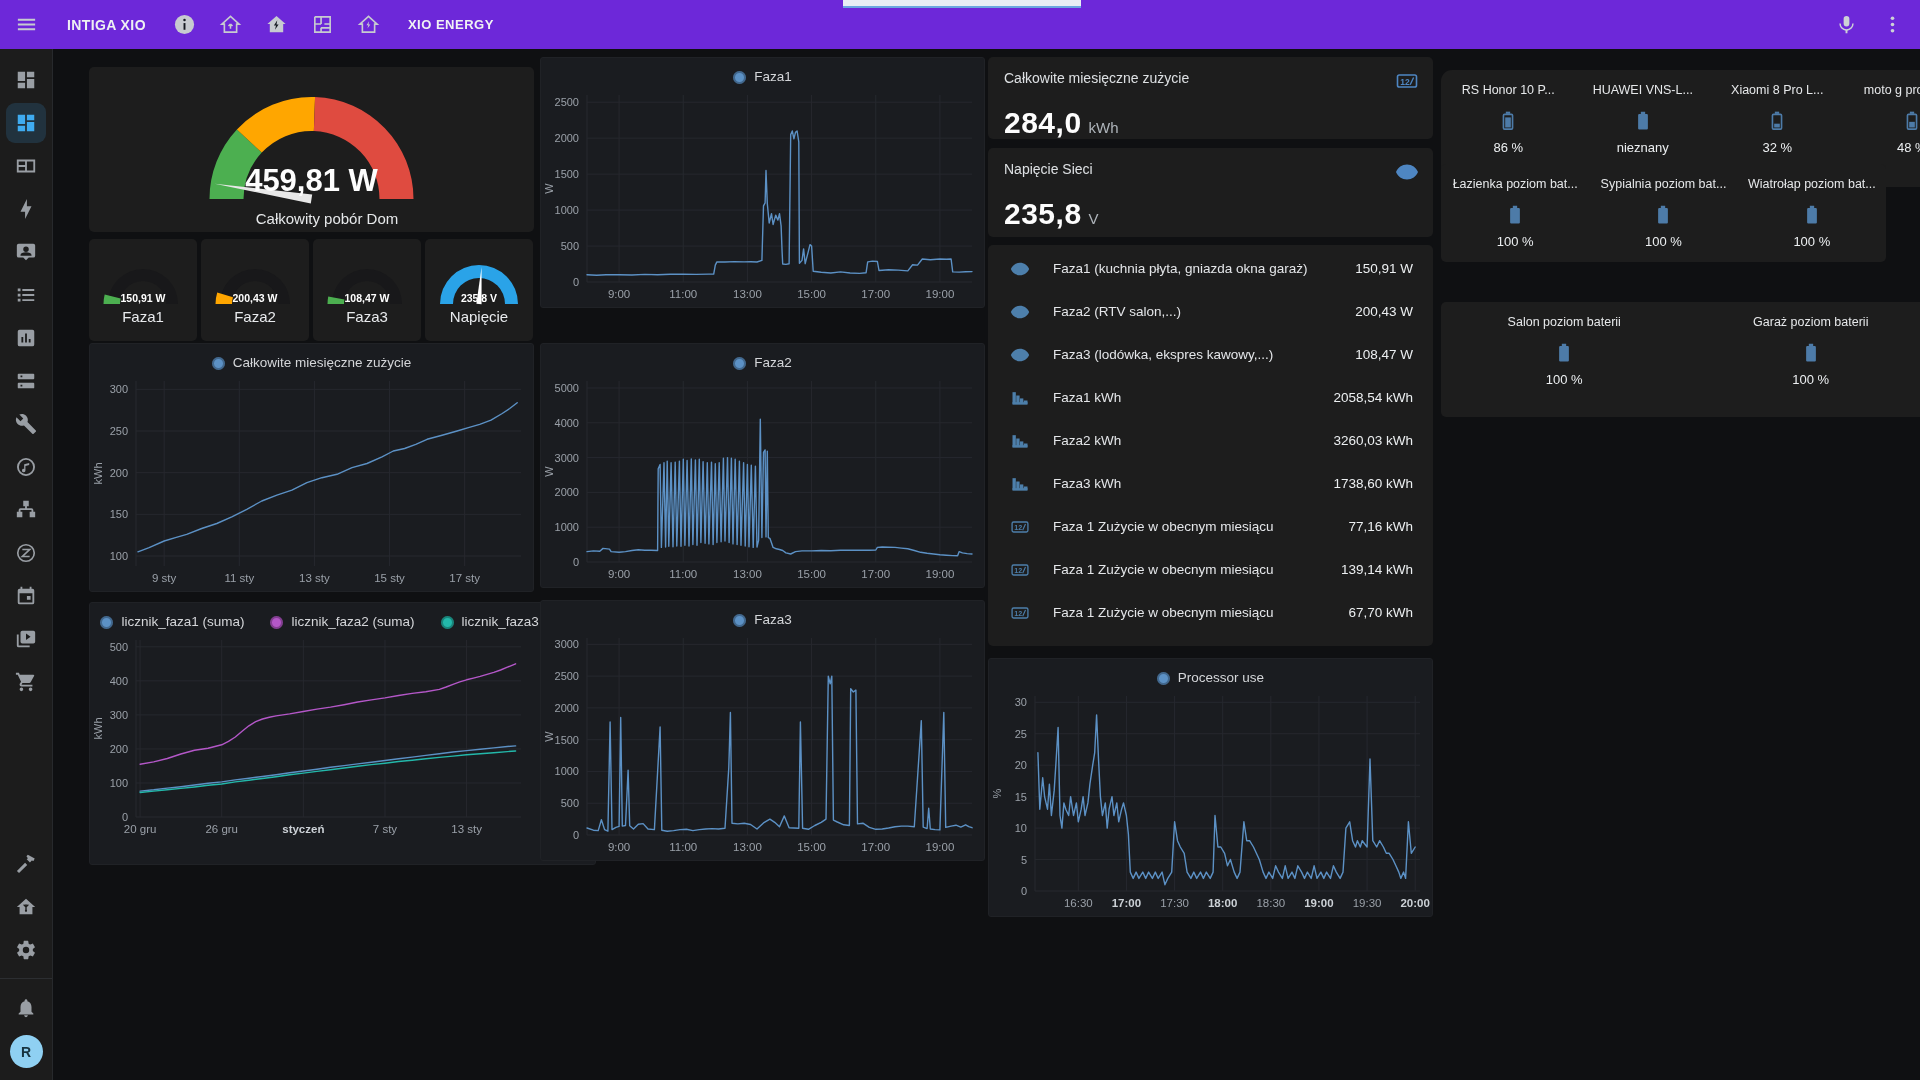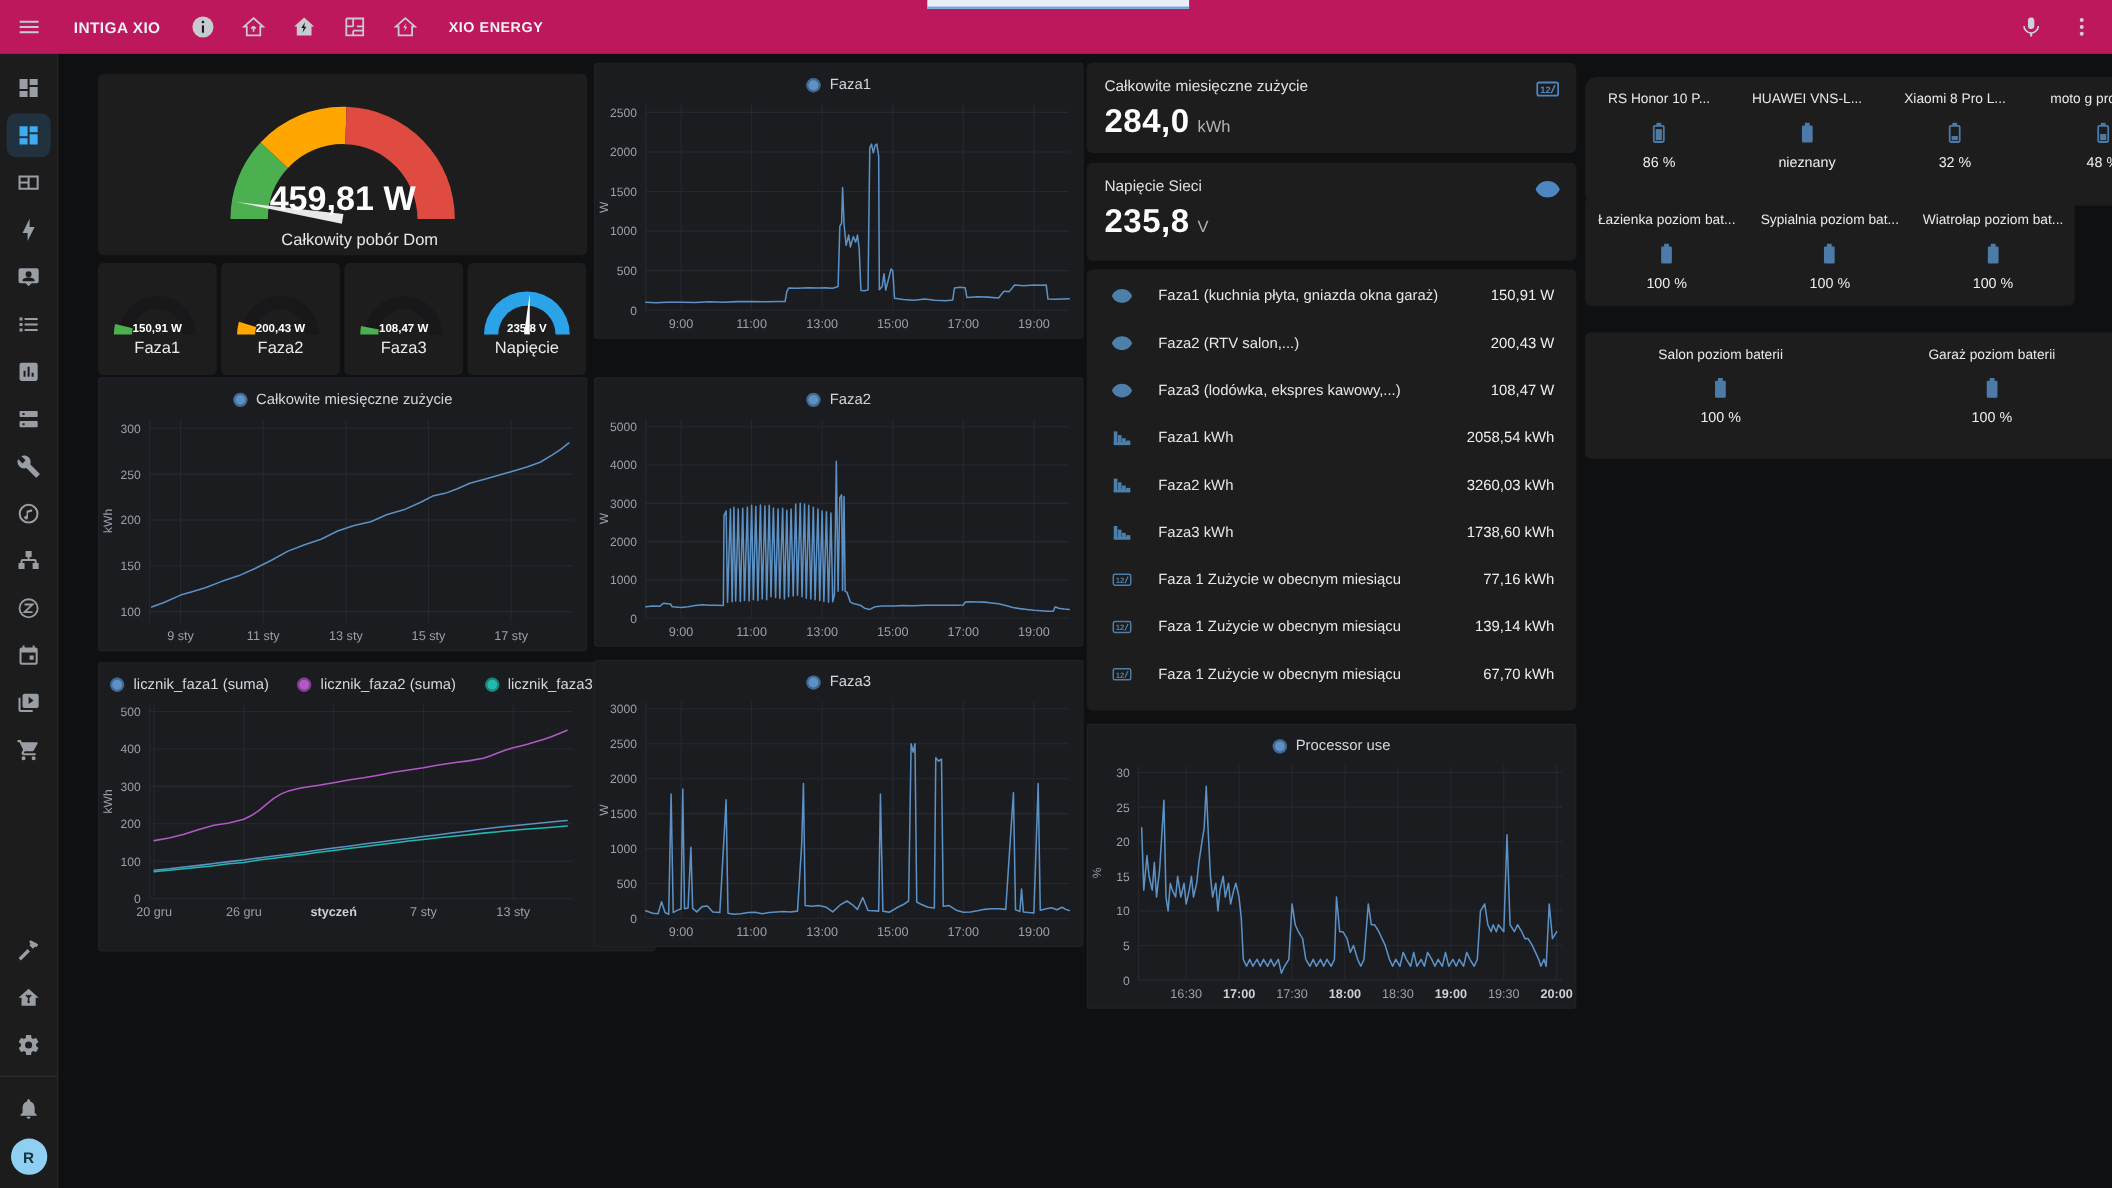--- a/index.html
+++ b/index.html
@@ -1,19 +1,19 @@
 <!DOCTYPE html>
 <html><head>
 <meta charset="utf-8">
 <style>
   html,body{margin:0;padding:0;background:#0f1012;}
   body{width:1920px;height:1080px;position:relative;overflow:hidden;
        font-family:"Liberation Sans",sans-serif;color:#e8eaed;}
   
-  .header{position:absolute;left:0;top:0;width:1920px;height:49px;background:#be185d;
+  .header{position:absolute;left:0;top:0;width:1920px;height:49px;background:#6d28d9;
           display:flex;align-items:center;z-index:6;}
   .burger{width:53px;height:49px;display:flex;align-items:center;justify-content:center;color:#c7cbd0;}
   .app-title{font-weight:700;font-size:14px;letter-spacing:.4px;color:#eef0f3;margin:0 16px 0 14px;}
   .tabs{display:flex;align-items:center;height:100%;}
   .tab{width:46px;height:100%;display:flex;align-items:center;justify-content:center;color:#c7cbd0;cursor:pointer;}
   .tab-label{font-weight:700;font-size:13px;letter-spacing:.5px;color:#f0f2f4;padding:0 16px;display:flex;align-items:center;height:100%;}
   .header-right{margin-left:auto;display:flex;align-items:center;gap:6px;padding-right:8px;color:#cdd1d6;}
   .hicon{width:40px;height:40px;display:flex;align-items:center;justify-content:center;}
   .icon{width:23px;height:23px;}
   .top-artifact{position:absolute;left:843px;top:0;width:238px;height:6px;background:#e8eef5;
@@ -46,36 +46,36 @@
   .gauge-label{text-align:center;font-size:15px;color:#e6e8ea;margin-top:3px;margin-left:31px;}
   #minis{position:absolute;left:89px;top:239px;width:445px;height:102px;display:flex;gap:4px;}
   .mini-card{width:108px;height:102px;background:#1d1d1d;border-radius:5px;flex:none;cursor:pointer;}
   .mini-card svg{display:block;margin:7px auto 0;}
   .mini-label{text-align:center;font-size:15px;color:#e8eaed;margin-top:1px;}
   
   .stat-card{padding:13px 16px;cursor:pointer;}
   #card-stat1{left:988px;top:57px;width:445px;height:82px;}
   #card-stat2{left:988px;top:148px;width:445px;height:89px;}
   .stat-title{font-size:14px;color:#dde0e3;}
-  .stat-value-row{margin-top:8px;}
+  .stat-value-row{margin-top:20px;}
   .stat-value{font-size:30px;font-weight:700;color:#fdfdfd;letter-spacing:.5px;}
   .stat-unit{font-size:15px;color:#aeb4ba;margin-left:7px;}
   .stat-icon{position:absolute;right:14px;top:12px;width:24px;height:24px;color:#4e86c2;}
   .stat-icon .icon{width:24px;height:24px;}
   
   #card-list{left:988px;top:245px;width:445px;height:401px;padding-top:2px;}
   .erow{display:flex;align-items:center;height:43px;padding:0 20px 0 22px;cursor:pointer;}
   .erow .eicon{width:20px;height:20px;color:#4d7fab;margin-right:23px;flex:none;}
   .erow .eicon .icon{width:20px;height:20px;}
   .ename{font-size:13.5px;color:#e4e6e9;white-space:nowrap;overflow:hidden;}
   .eval{margin-left:auto;font-size:13.5px;color:#eceff1;white-space:nowrap;padding-left:10px;}
   
   .bat-card{display:flex;align-items:flex-start;padding-top:13px;}
   #card-bat1{left:1441px;top:70px;width:538px;height:117px;border-radius:11px;}
-  #card-bat2{left:1441px;top:180px;width:445px;height:98px;}
+  #card-bat2{left:1441px;top:164px;width:445px;height:98px;}
   #card-bat3{left:1441px;top:302px;width:493px;height:115px;}
   .bcol{flex:1;display:flex;flex-direction:column;align-items:center;cursor:pointer;min-width:0;}
   .bname{font-size:12.5px;color:#e6e8ea;white-space:nowrap;overflow:hidden;max-width:96%;text-align:center;}
   .bicon{margin:10px 0 7px;color:#4d7ba8;}
   .bicon svg{width:26px;height:26px;display:block;}
   .bval{font-size:13px;color:#eceff1;}
   
   #panel-monthly{left:89px;top:343px;width:445px;height:249px;}
   #panel-licznik{left:89px;top:602px;width:507px;height:263px;}
   #panel-faza1{left:540px;top:57px;width:445px;height:251px;}

